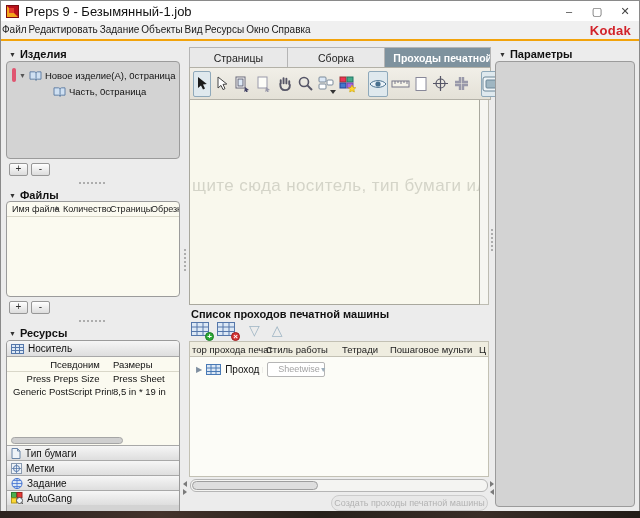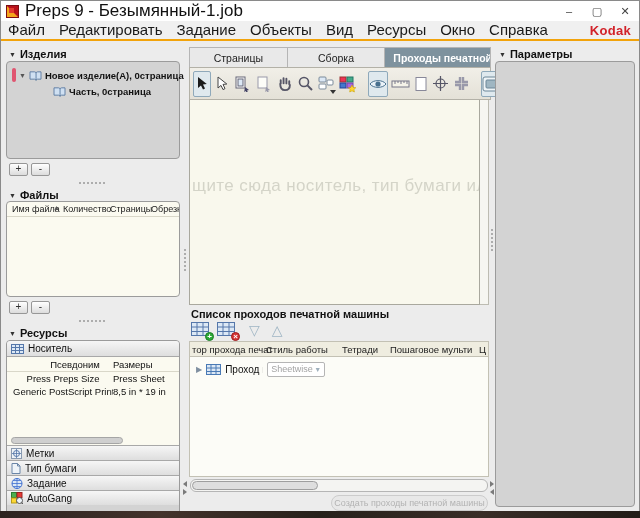--- a/index.html
+++ b/index.html
@@ -8,44 +8,44 @@
   #stage .desktop{position:absolute;left:0;top:511px;width:640px;height:7px;
     background:linear-gradient(90deg,#2d2320,#44332c,#27211b,#3a2e28,#211c17);}
   .window{position:absolute;left:0;top:0;width:640px;height:512px;background:#ececec;
     border:1px solid #8a8a8a;}
   
   .titlebar{position:absolute;left:0;top:0;width:638px;height:20px;background:#ffffff;
     display:flex;align-items:center;}
   .appicon{width:13px;height:13px;margin:0 6px 0 5px;position:relative;background:#b8121c;border:1px solid #7d0d12;}
   .appicon:before{content:"";position:absolute;left:0;bottom:0;border-left:11px solid #f4a61c;border-top:11px solid transparent;}
   .appicon:after{content:"";position:absolute;left:2px;top:2px;width:5px;height:5px;background:#e23a2e;}
-  .wtitle{font-size:17px;color:#111;text-align:right;}
+  .wtitle{font-size:13px;color:#111;text-align:right;}
   .wincontrols{margin-left:auto;display:flex;height:20px;}
   .wc{width:28px;height:20px;display:flex;align-items:center;justify-content:center;
     font-size:11px;color:#444;cursor:default;}
   
   .menubar{position:absolute;left:0;top:20px;width:638px;height:20px;background:#f0f0f0;
     display:flex;align-items:center;border-bottom:2px solid #f2a30b;}
-  .menuitem{font-size:15px;color:#1a1a1a;padding:0 7px;line-height:18px;}
+  .menuitem{font-size:10px;color:#1a1a1a;padding:0 1px;line-height:18px;}
   .kodak{margin-left:auto;margin-right:8px;font-size:13px;font-weight:bold;color:#d2232a;letter-spacing:.3px;}
   
   .phead{position:absolute;font-size:11px;font-weight:bold;color:#111;display:flex;align-items:center;gap:4px;}
   .phead .tri{font-size:7px;color:#333;font-weight:normal;}
   .gbox{position:absolute;background:#d3d3d3;border:1px solid #9b9b9b;border-radius:4px;}
   .cbox{position:absolute;background:#fbfaf0;border:1px solid #9b9b9b;border-radius:4px;overflow:hidden;}
   .pmbtn{position:absolute;width:19px;height:13px;border:1px solid #979797;border-radius:2px;
     background:linear-gradient(#ffffff,#dcdcdc);font-size:10px;line-height:10px;text-align:center;color:#333;}
   .dots-h{position:absolute;width:26px;height:0;border-top:2px dotted #adadad;}
   .dots-v{position:absolute;width:0;height:22px;border-left:2px dotted #adadad;}
   .split-arrows{position:absolute;width:6px;display:flex;flex-direction:column;gap:2px;align-items:center;}
   .sa{width:0;height:0;border-top:3px solid transparent;border-bottom:3px solid transparent;}
   .sa.r{border-left:4px solid #7a7a7a;}
   .sa.l{border-right:4px solid #7a7a7a;}
   
-  .treerow{position:absolute;display:flex;align-items:center;gap:3px;font-size:9.5px;color:#111;white-space:nowrap;font-weight:bold;}
+  .treerow{position:absolute;display:flex;align-items:center;gap:3px;font-size:9.5px;color:#111;white-space:nowrap;}
   .redbar{width:4px;height:14px;background:#e05570;border-radius:2px;}
   .tcaret{font-size:7px;color:#555;}
   .book{width:13px;height:11px;flex:0 0 auto;}
   
   .fcols{position:absolute;left:0;top:0;width:100%;height:15px;border-bottom:1px solid #d9d7c9;font-size:9px;color:#222;}
   .fcols span{position:absolute;top:2px;white-space:nowrap;}
   
   .accbar{display:flex;align-items:center;gap:4px;height:15px;padding-left:4px;font-size:10px;color:#111;
     background:linear-gradient(#f6f6f6,#dedede);border-top:1px solid #a8a8a8;white-space:nowrap;}
   .accbar.first{border-top:none;border-bottom:1px solid #a8a8a8;height:16px;}
@@ -92,21 +92,21 @@
   .mv{font-size:14px;color:#9fb5c4;line-height:14px;margin-left:6px;}
   .prl-head{position:absolute;left:188px;top:340px;width:300px;height:16px;background:#efede0;
     border:1px solid #c3c1b4;font-size:9.5px;color:#222;}
   .prl-head span{position:absolute;top:2px;white-space:nowrap;}
   .prl-body{position:absolute;left:188px;top:356px;width:300px;height:120px;background:#fcfcf7;
     border:1px solid #c3c1b4;border-top:none;}
   .prl-row{position:absolute;left:0;top:2px;width:100%;height:20px;display:flex;align-items:center;gap:4px;padding-left:6px;}
   .disc{font-size:8px;color:#7f8fa0;}
   .prl-name{font-size:10px;color:#111;width:38px;overflow:hidden;white-space:nowrap;}
   .select{width:58px;height:15px;border:1px solid #b5b5b5;border-radius:2px;background:#fff;
-    display:flex;align-items:center;font-size:9px;color:#a3a3a3;padding:0 3px;justify-content:space-between;}
+    display:flex;align-items:center;font-size:9px;color:#a3a3a3;padding:0 10px;justify-content:space-between;}
   .select .dcaret{font-size:7px;color:#9fb0bd;}
   .hscroll{position:absolute;left:189px;top:478px;width:298px;height:13px;background:#f4f4f2;
     border:1px solid #b5b5b5;border-radius:6px;}
   .hthumb{position:absolute;left:1px;top:1px;width:126px;height:9px;background:#dedede;
     border:1px solid #9e9e9e;border-radius:5px;}
   .createbtn{position:absolute;left:330px;top:494px;width:157px;height:16px;border:1px solid #cccccc;
     border-radius:8px;background:#e8e8e8;color:#b3b3b3;font-size:9px;display:flex;align-items:center;justify-content:center;white-space:nowrap;}
   
   svg{display:block;}
 </style>
@@ -205,33 +205,33 @@
         <div class="res-row">
           <span class="res-c1">Generic PostScript Printer</span>
           <span class="res-c2">8,5 in * 19 in</span>
         </div>
         <div style="height:36px;"></div>
         <div class="res-scroll">
           <div class="res-thumb"></div>
         </div>
       </div>
       <div class="accbar">
+        <svg width="10" height="11" viewBox="0 0 10 11">
+          <path d="M1 .5h5.5L9 3v7.5H1z" fill="#eef3f8" stroke="#6b86a8"></path>
+          <path d="M6.5 .5V3H9" fill="none" stroke="#6b86a8"></path>
+        </svg>
+        <span>Тип бумаги</span>
+      </div>
+      <div class="accbar">
         <svg width="11" height="11" viewBox="0 0 11 11">
           <rect x="0.5" y="0.5" width="10" height="10" fill="#eef3f8" stroke="#8a9ab0"></rect>
           <circle cx="5.5" cy="5.5" r="3" fill="none" stroke="#5577aa"></circle>
           <path d="M5.5 1v9M1 5.5h9" stroke="#5577aa" stroke-width="0.8"></path>
         </svg>
         <span>Метки</span>
-      </div>
-      <div class="accbar">
-        <svg width="10" height="11" viewBox="0 0 10 11">
-          <path d="M1 .5h5.5L9 3v7.5H1z" fill="#eef3f8" stroke="#6b86a8"></path>
-          <path d="M6.5 .5V3H9" fill="none" stroke="#6b86a8"></path>
-        </svg>
-        <span>Тип бумаги</span>
       </div>
       <div class="accbar">
         <svg width="12" height="11" viewBox="0 0 12 11">
           <circle cx="6" cy="5.5" r="5" fill="#dce8f5" stroke="#3f6fd0"></circle>
           <path d="M1 5.5h10M6 .5v10M2.2 2.5h7.6M2.2 8.5h7.6" stroke="#3f6fd0" stroke-width="0.8" fill="none"></path>
         </svg>
         <span>Задание</span>
       </div>
       <div class="accbar">
         <svg width="12" height="12" viewBox="0 0 12 12">

